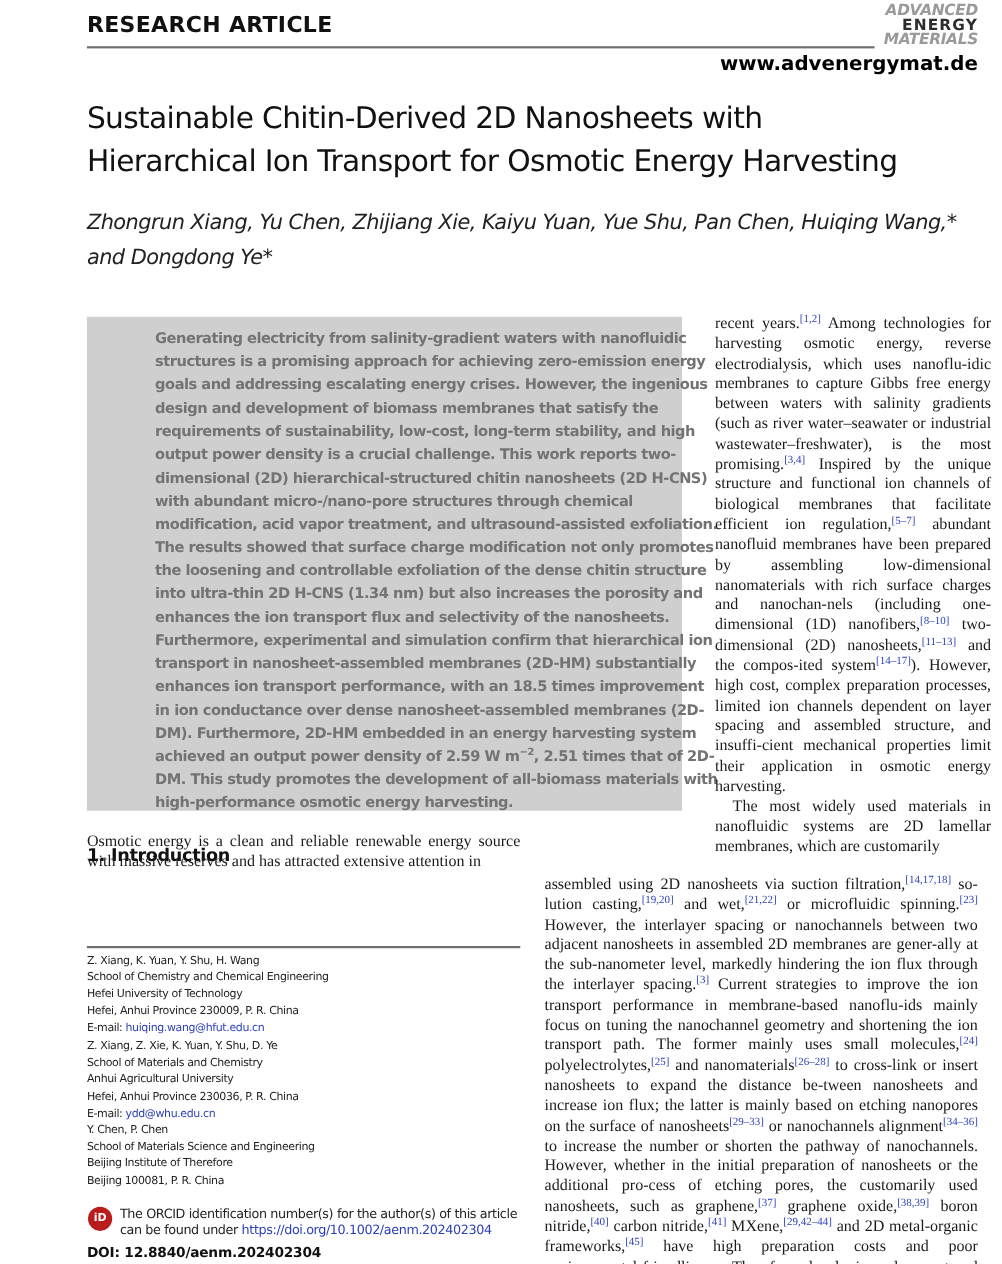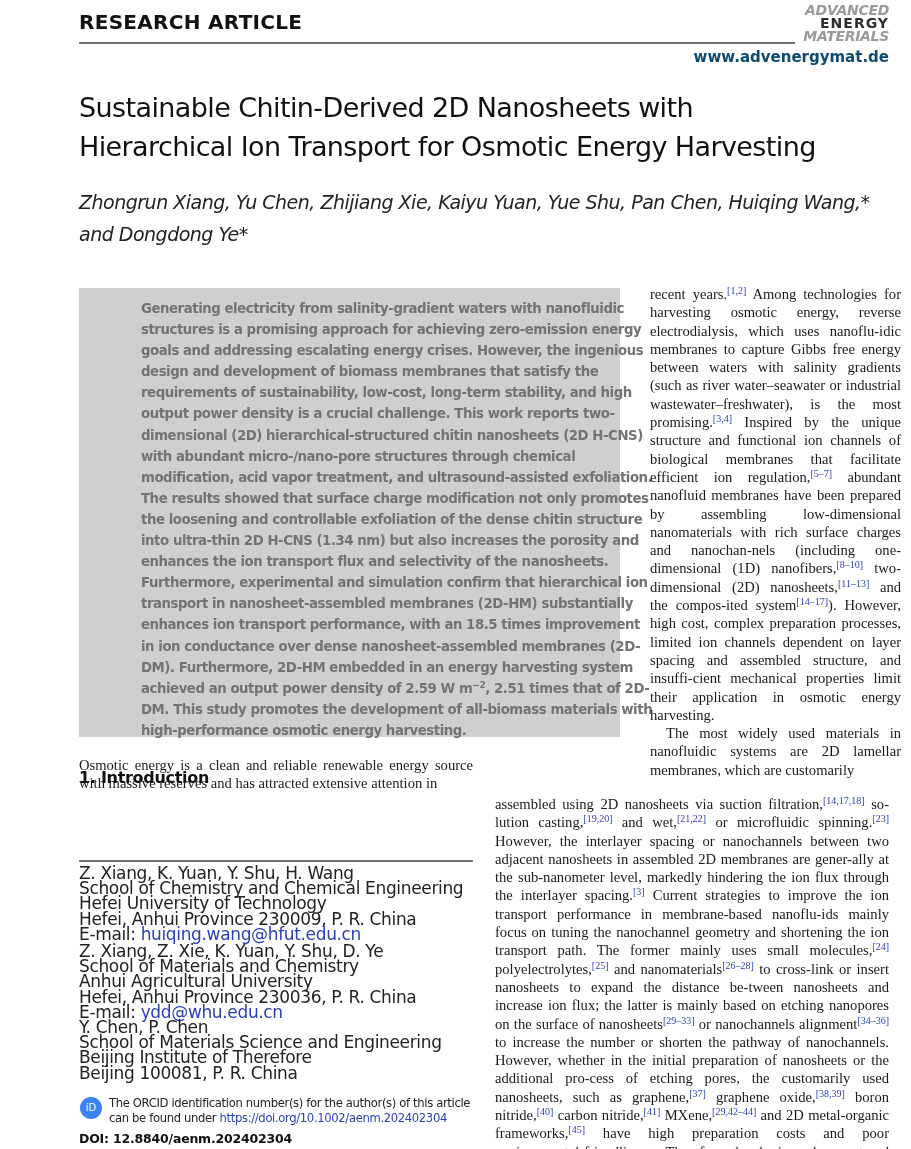--- a/index.html
+++ b/index.html
@@ -6,21 +6,21 @@
     body { width: 911px; height: 1149px; position: relative; overflow: hidden; color: #1a1a1a; }
     .abs { position: absolute; }
 
     
     .rh-label { left: 79px; top: 10px; font-family: "DejaVu Sans", sans-serif; font-weight: 900; font-size: 20px; letter-spacing: 0.3px; color: #111; }
     .rh-rule { left: 79px; top: 42px; width: 716px; height: 2px; background: #6f6f6f; }
     .logo { right: 22px; top: 4px; text-align: right; font-family: "DejaVu Sans", sans-serif; font-weight: bold; line-height: 13px; font-size: 14px; letter-spacing: -0.3px; margin-left: 28px; }
     .logo .l1 { color: #9a9a9a; font-style: italic; }
     .logo .l2 { color: #2d2d2d; letter-spacing: 1px; }
     .logo .l3 { color: #9a9a9a; font-style: italic; }
-    .site-url { right: 22px; top: 48px; font-family: "DejaVu Sans", sans-serif; font-weight: bold; font-size: 15px; color: #0c4a6e; text-decoration: none; }
+    .site-url { right: 22px; top: 48px; font-family: "DejaVu Sans", sans-serif; font-weight: bold; font-size: 18px; color: #000000; text-decoration: none; }
 
     
     .title { left: 79px; top: 88px; width: 820px; font-family: "DejaVu Sans", sans-serif; font-weight: 500; font-size: 27px; line-height: 39px; color: #111; letter-spacing: -0.6px; }
     .authors { left: 79px; top: 186px; width: 820px; font-family: "DejaVu Sans", sans-serif; font-style: italic; font-size: 19px; line-height: 32px; color: #222; letter-spacing: -0.5px; }
 
     
     .abstract-box { left: 79px; top: 288px; width: 541px; height: 449px; background: #cfcfcf; }
     .abstract-text { left: 93px; top: 298px; width: 515px; font-family: "DejaVu Sans", sans-serif; font-weight: bold; font-size: 13.3px; line-height: 21.1px; color: #737373; letter-spacing: -0.45px; margin-left: 48px; }
 
     
@@ -29,23 +29,23 @@
     .col-right-wide { left: 495px; top: 795px; width: 394px; }
     .ref { color: #2b3fb7; font-size: 10px; vertical-align: 5px; line-height: 0; }
     .indent { text-indent: 16px; }
 
     
     .intro-heading { left: 79px; top: 768px; font-family: "DejaVu Sans", sans-serif; font-weight: bold; font-size: 16px; color: #111; letter-spacing: -0.3px; }
     .intro-text { left: 79px; top: 756px; width: 394px; }
     .fn-rule { left: 79px; top: 860px; width: 394px; height: 2px; background: #6f6f6f; }
 
     
-    .affil { left: 79px; width: 400px; font-family: "DejaVu Sans", sans-serif; font-size: 17px; line-height: 15.2px; color: #222; letter-spacing: -0.35px; }
+    .affil { left: 79px; width: 400px; font-family: "DejaVu Sans", sans-serif; font-size: 10px; line-height: 15.2px; color: #222; letter-spacing: -0.35px; }
     .affil a { color: #2b3fb7; text-decoration: none; }
-    .orcid-icon { left: 80px; top: 1097px; width: 22px; height: 22px; border-radius: 50%; background: #3b82f6; color: #fff; font-family: "DejaVu Sans", sans-serif; font-size: 10px; font-weight: normal; text-align: center; line-height: 22px; }
+    .orcid-icon { left: 80px; top: 1097px; width: 22px; height: 22px; border-radius: 50%; background: #b91c1c; color: #fff; font-family: "DejaVu Sans", sans-serif; font-size: 10px; font-weight: bold; text-align: center; line-height: 22px; }
     .orcid-text { left: 109px; top: 1096px; width: 380px; font-family: "DejaVu Sans", sans-serif; font-size: 11.6px; line-height: 15px; color: #222; letter-spacing: -0.35px; }
     .orcid-text a { color: #2b3fb7; text-decoration: none; }
     .doi { left: 79px; top: 1131px; font-family: "DejaVu Sans", sans-serif; font-weight: bold; font-size: 12.5px; color: #111; letter-spacing: -0.2px; }
   </style>
 </head>
 <body>
 
 <div class="abs rh-label">RESEARCH ARTICLE</div>
 <div class="abs rh-rule"></div>
 <div class="abs logo">

